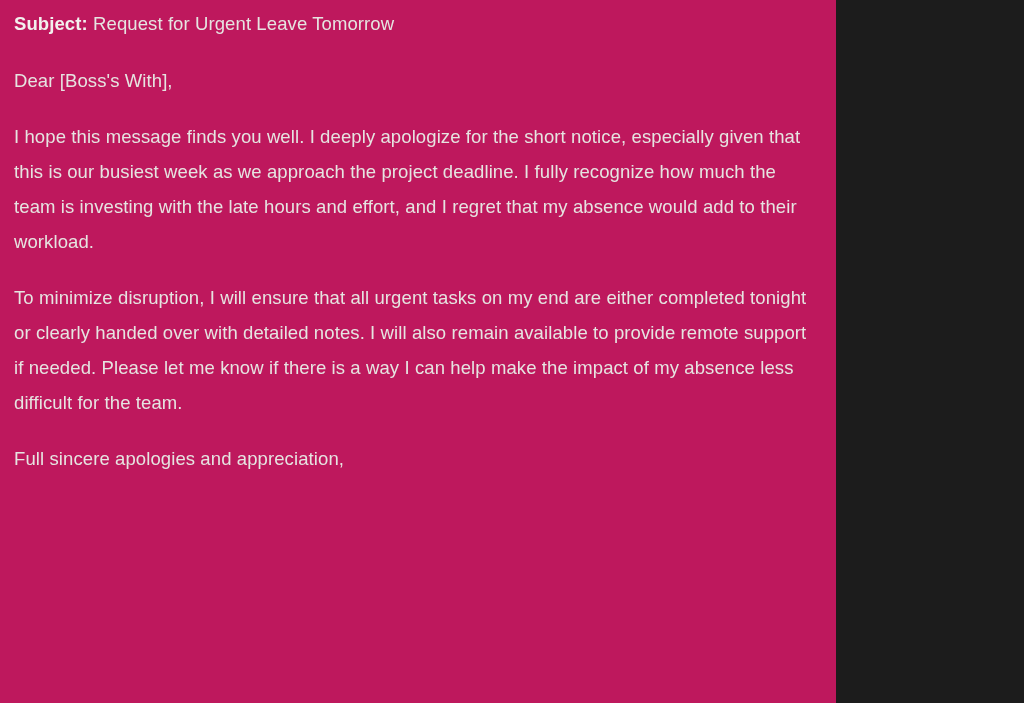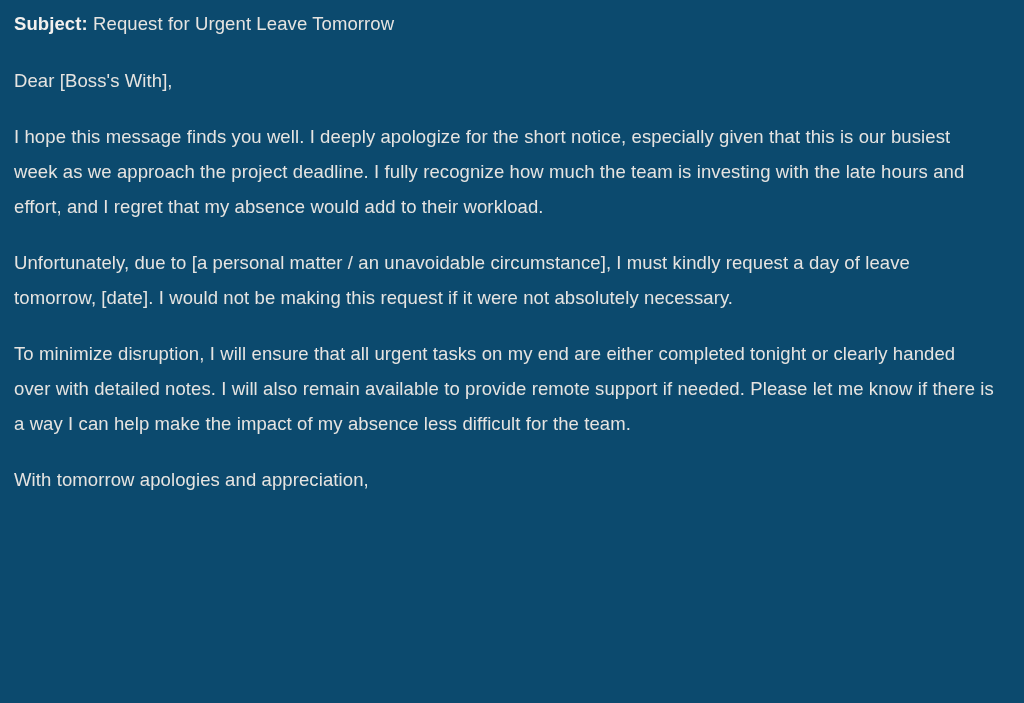--- a/index.html
+++ b/index.html
@@ -9,23 +9,23 @@
   }
   body {
     width: 1024px;
     height: 703px;
     overflow: hidden;
     font-family: "Liberation Sans", sans-serif;
     color: #e8e6e3;
   }
   .page {
     box-sizing: border-box;
-    width: 1024px;
+    width: 836px;
     height: 703px;
-    background: #0c4a6e;
+    background: #be185d;
     padding: 6px 28px 0 14px;
   }
   .email-body {
     max-width: 995px;
   }
   .para {
     font-size: 18.5px;
     line-height: 35px;
     color: #e6e4e1;
     margin: 0 0 21px 0;
@@ -54,23 +54,22 @@
 
     <p class="para subject">
       <span class="subject-label">Subject:</span>
       <span>Request for Urgent Leave Tomorrow</span>
     </p>
 
     <p class="para">Dear [Boss's With],</p>
 
     <p class="para">I hope this message finds you well. I deeply apologize for the short notice, especially given that this is our busiest week as we approach the project deadline. I fully recognize how much the team is investing with the late hours and effort, and I regret that my absence would add to their workload.</p>
 
-    <p class="para">Unfortunately, due to [a personal matter / an unavoidable circumstance], I must kindly request a day of leave tomorrow, [date]. I would not be making this request if it were not absolutely necessary.</p>
 
     <p class="para">To minimize disruption, I will ensure that all urgent tasks on my end are either completed tonight or clearly handed over with detailed notes. I will also remain available to provide remote support if needed. Please let me know if there is a way I can help make the impact of my absence less difficult for the team.</p>
 
 
     <p class="para sign-off">
-      <span class="line">With tomorrow apologies and appreciation,</span>
+      <span class="line">Full sincere apologies and appreciation,</span>
     </p>
 
   </div>
 </div>
 
 </body></html>

